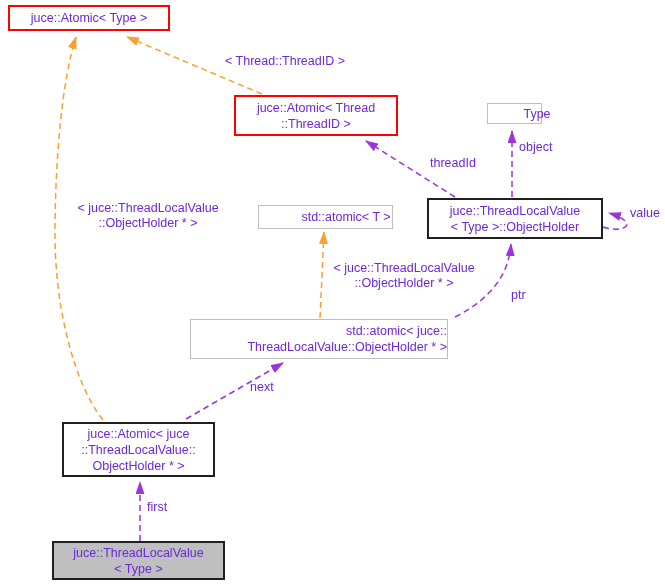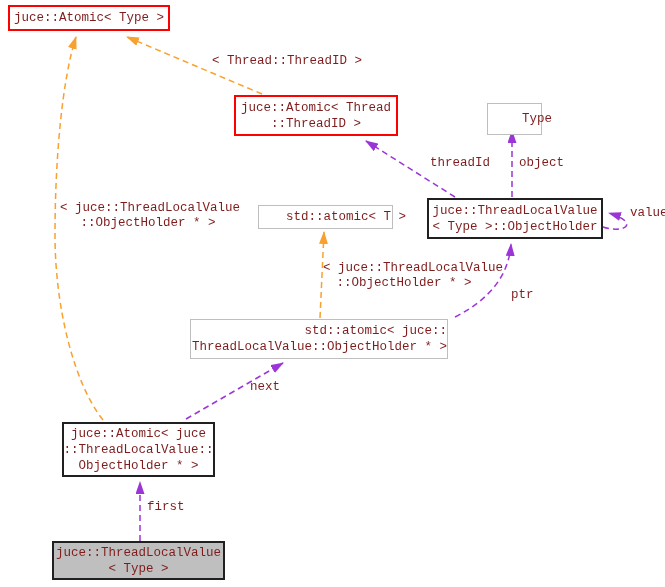--- a/index.html
+++ b/index.html
@@ -1,22 +1,22 @@
 <!DOCTYPE html>
 <html><head>
 <meta charset="utf-8">
 <style>
   html,body{margin:0;padding:0;background:#ffffff;}
   #graph{
     position:relative;
     width:665px;height:587px;
     background:#ffffff;
-    font-family:Liberation Mono, monospace;
+    font-family:Liberation Sans, sans-serif;
     font-size:12.5px;
-    color:#7f1d1d;
+    color:#6d28d9;
     overflow:hidden;
   }
   #edges{position:absolute;left:0;top:0;width:665px;height:587px;}
   .node{
     position:absolute;
     box-sizing:border-box;
     background:#ffffff;
     display:flex;
     flex-direction:column;
     justify-content:center;
@@ -66,21 +66,21 @@
 
   <div class="node node-red" style="left:8px;top:5px;width:162px;height:26px;">
     <span>juce::Atomic&lt; Type &gt;</span>
   </div>
 
   <div class="node node-red" style="left:234px;top:95px;width:164px;height:41px;">
     <span>juce::Atomic&lt; Thread</span>
     <span>::ThreadID &gt;</span>
   </div>
 
-  <div class="node node-gray" style="left:487px;top:103px;width:55px;height:32px;padding-left:45px;">
+  <div class="node node-gray" style="left:487px;top:103px;width:55px;height:21px;padding-left:45px;">
     <span>Type</span>
   </div>
 
   <div class="node node-black" style="left:427px;top:198px;width:176px;height:41px;">
     <span>juce::ThreadLocalValue</span>
     <span>&lt; Type &gt;::ObjectHolder</span>
   </div>
 
   <div class="node node-gray" style="left:258px;top:205px;width:135px;height:24px;padding-left:41px;">
     <span>std::atomic&lt; T &gt;</span>
@@ -109,21 +109,21 @@
     <div>::ObjectHolder * &gt;</div>
   </div>
 
   <div class="edge-label center" style="left:323px;top:261px;width:162px;">
     <div>&lt; juce::ThreadLocalValue</div>
     <div>::ObjectHolder * &gt;</div>
   </div>
 
   <div class="edge-label" style="left:430px;top:156px;">threadId</div>
 
-  <div class="edge-label" style="left:519px;top:156px;">object</div>
+  <div class="edge-label" style="left:519px;top:140px;">object</div>
 
   <div class="edge-label" style="left:630px;top:206px;">value</div>
 
   <div class="edge-label" style="left:511px;top:288px;">ptr</div>
 
   <div class="edge-label" style="left:250px;top:380px;">next</div>
 
   <div class="edge-label" style="left:147px;top:500px;">first</div>
 
 </div>

